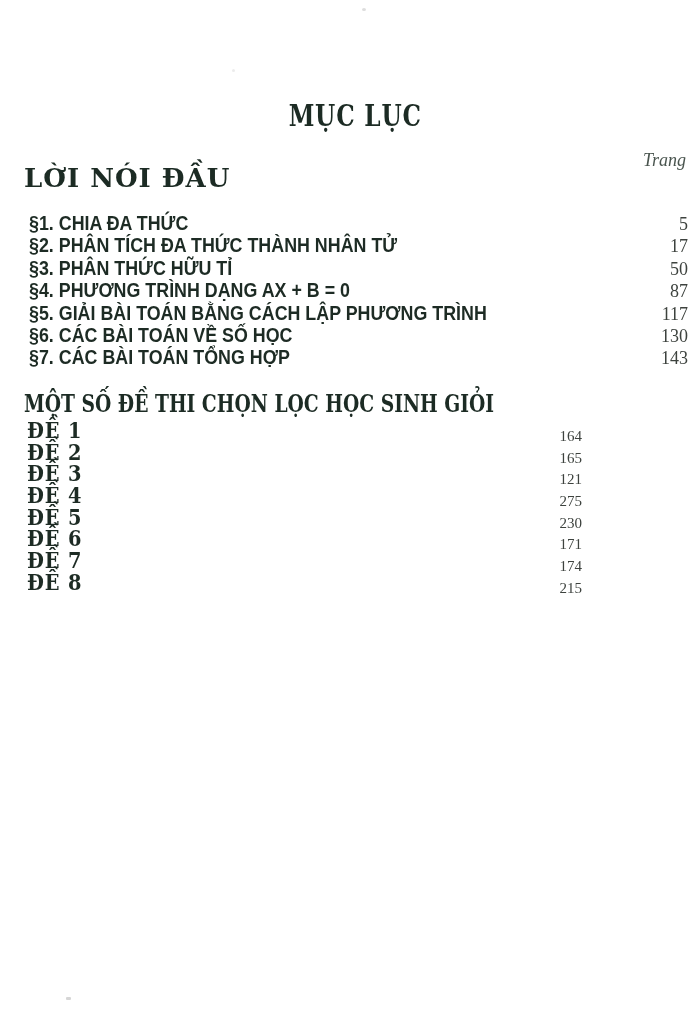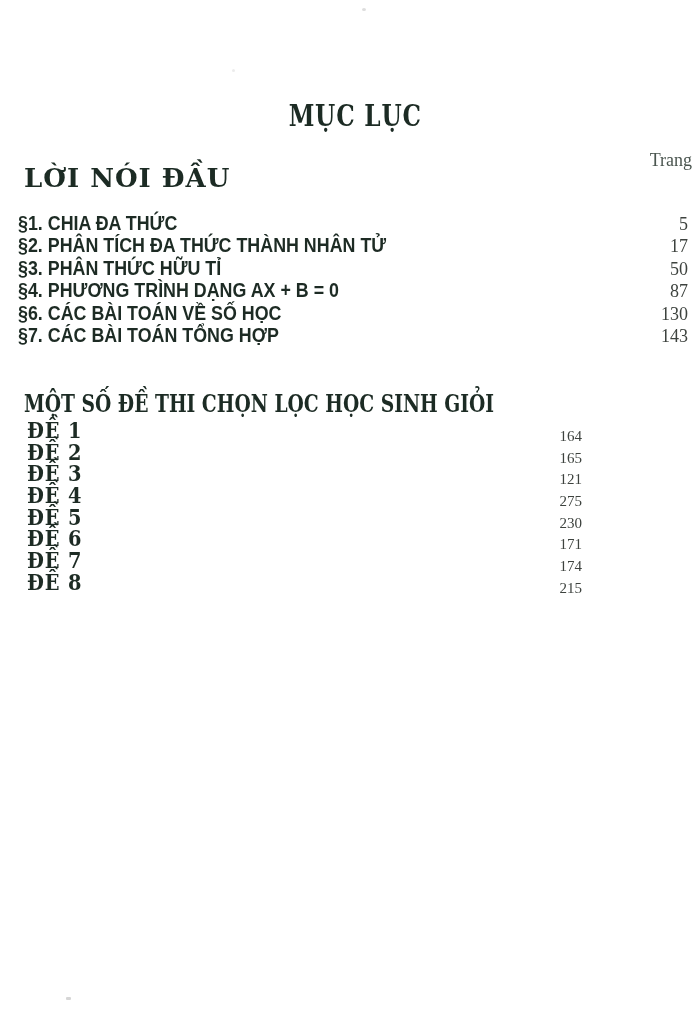--- a/index.html
+++ b/index.html
@@ -23,43 +23,44 @@
     font-weight:bold;
     font-size:29px;line-height:32px;
     letter-spacing:1px;
     transform:scaleX(0.80);
     transform-origin:50% 50%;
     color:#1c2b24;
     white-space:nowrap;
   }
   
   .trang{
-    position:absolute;top:149px;right:3px;
+    position:absolute;top:149px;right:9px;
     font-family:"Liberation Serif", serif;
     font-size:18px;line-height:22px;
     color:#4a554f;
+    font-style:italic;
   }
   
   .preface{
     position:absolute;top:162px;left:24px;
     font-family:"DejaVu Serif", serif;
     font-weight:bold;
     font-size:26px;line-height:32px;
     letter-spacing:1px;
     color:#1c2b24;
     white-space:nowrap;
   }
   
   .sections{
     position:absolute;top:212px;left:0;width:695px;
   }
   .toc-row{
     display:flex;justify-content:space-between;align-items:baseline;
     height:22.4px;
-    padding-left:18px;padding-right:7px;
+    padding-left:29px;padding-right:7px;
   }
   .toc-label{
     display:inline-block;
     font-family:"Liberation Sans", sans-serif;
     font-weight:bold;
     font-size:21px;line-height:22.4px;
     transform:scaleX(0.85);
     transform-origin:0 50%;
     color:#1d2b24;
     white-space:nowrap;
@@ -135,20 +136,24 @@
     </div>
     <div class="toc-row">
       <span class="toc-label">§3. PHÂN THỨC HỮU TỈ</span>
       <span class="toc-page">50</span>
     </div>
     <div class="toc-row">
       <span class="toc-label">§4. PHƯƠNG TRÌNH DẠNG AX + B = 0</span>
       <span class="toc-page">87</span>
     </div>
     <div class="toc-row">
+      <span class="toc-label">§5. GIẢI BÀI TOÁN BẰNG CÁCH LẬP PHƯƠNG TRÌNH</span>
+      <span class="toc-page">117</span>
+    </div>
+    <div class="toc-row">
       <span class="toc-label">§6. CÁC BÀI TOÁN VỀ SỐ HỌC</span>
       <span class="toc-page">130</span>
     </div>
     <div class="toc-row">
       <span class="toc-label">§7. CÁC BÀI TOÁN TỔNG HỢP</span>
       <span class="toc-page">143</span>
     </div>
   </div>
 
   <div class="exam-heading">MỘT SỐ ĐỀ THI CHỌN LỌC HỌC SINH GIỎI</div>

